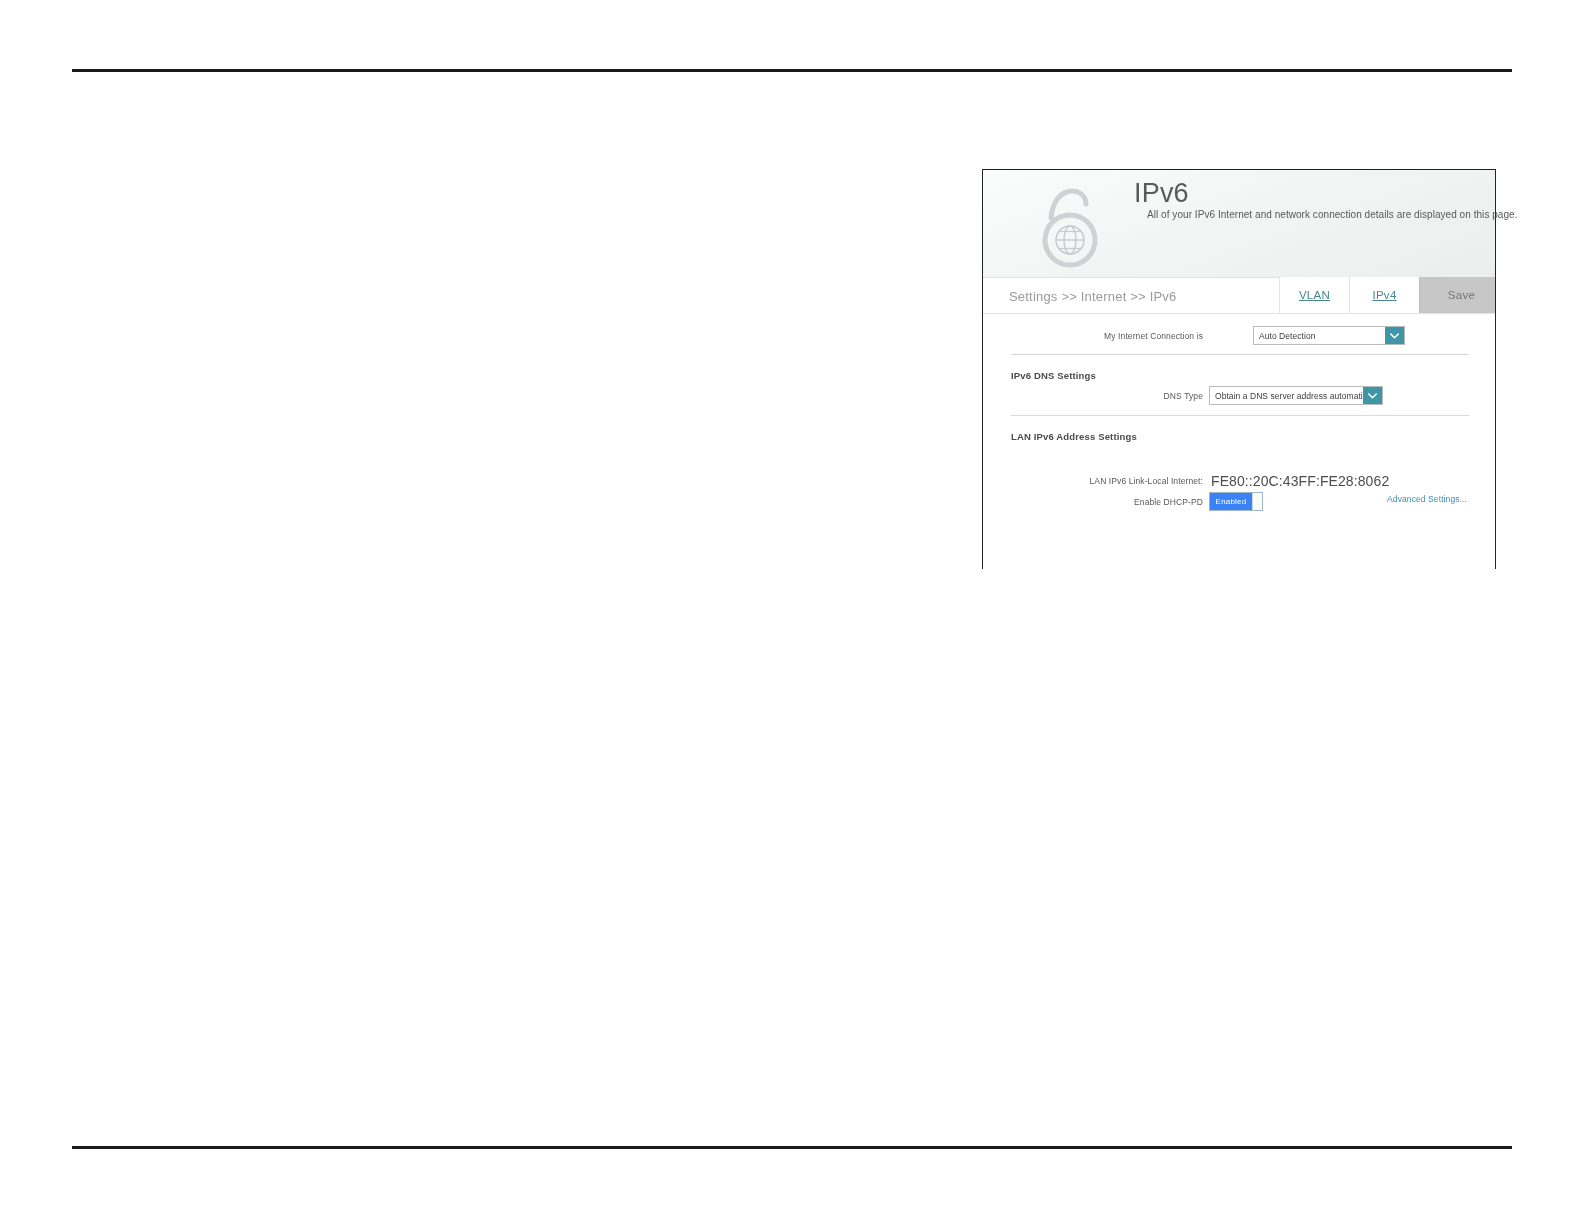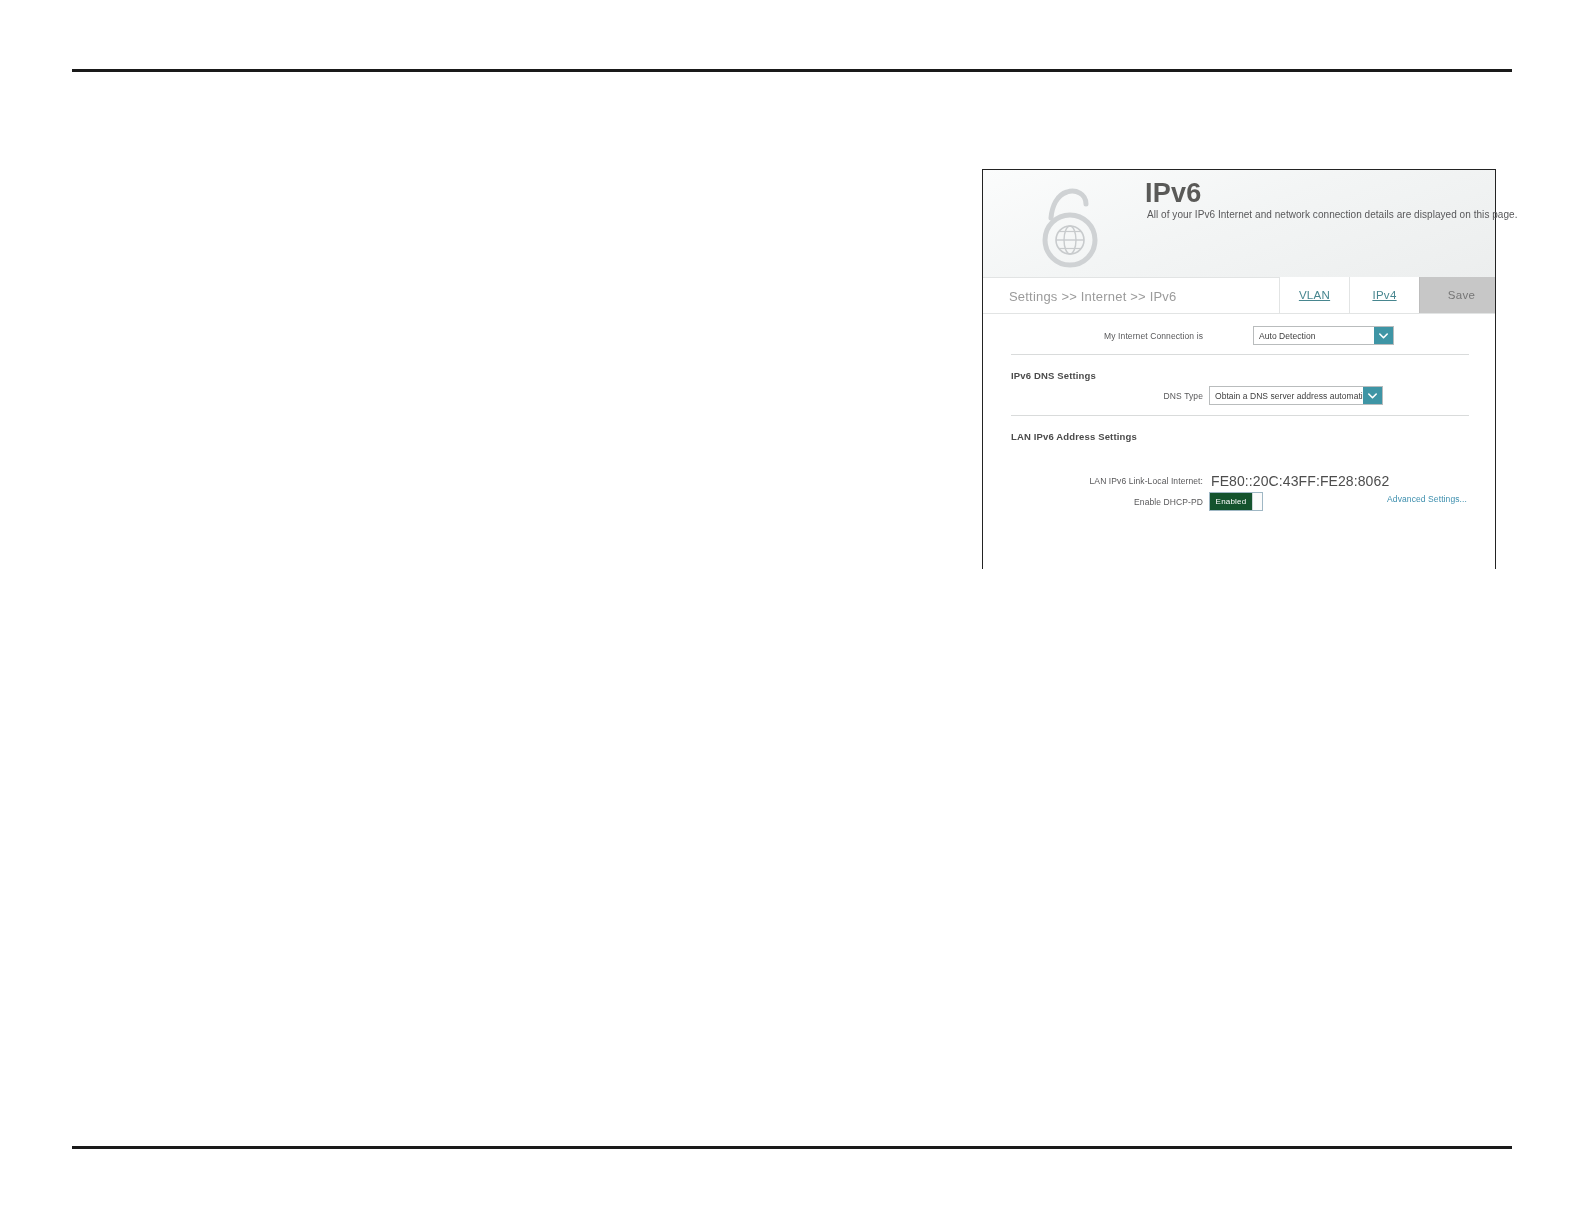--- a/index.html
+++ b/index.html
@@ -50,24 +50,24 @@
   .hero-icon {
     position: absolute;
     left: 48px;
     top: 14px;
     width: 78px;
     height: 88px;
   }
 
   .hero-title {
     position: absolute;
-    left: 162px;
+    left: 151px;
     top: 8px;
     font-size: 27px;
-    font-weight: 700;
+    font-weight: 400;
     color: #5a5a58;
     letter-spacing: 0.2px;
   }
 
   .hero-desc {
     position: absolute;
     left: 164px;
     top: 39px;
     font-size: 10px;
     color: #58585a;
@@ -185,21 +185,21 @@
   
   .select-ctl {
     position: relative;
     height: 19px;
     display: flex;
     align-items: stretch;
     border: 1px solid #b9bcbd;
     background: #ffffff;
     box-sizing: border-box;
   }
-  .select-ctl.wide   { width: 141px; }
+  .select-ctl.wide   { width: 152px; }
   .select-ctl.wider  { width: 174px; }
 
   .select-value {
     flex: 1;
     display: flex;
     align-items: center;
     padding-left: 5px;
     font-size: 8.5px;
     color: #3d3d3d;
     letter-spacing: 0.05px;
@@ -215,21 +215,21 @@
     justify-content: center;
     flex: 0 0 19px;
   }
   .select-arrow svg { display: block; }
 
   
   .toggle {
     position: relative;
     width: 54px;
     height: 19px;
-    background: #14532d;
+    background: #3b82f6;
     border: 1px solid #9fb7c4;
     box-sizing: border-box;
     display: flex;
     align-items: center;
   }
   .toggle-text {
     position: absolute;
     left: 0;
     right: 10px;
     text-align: center;

